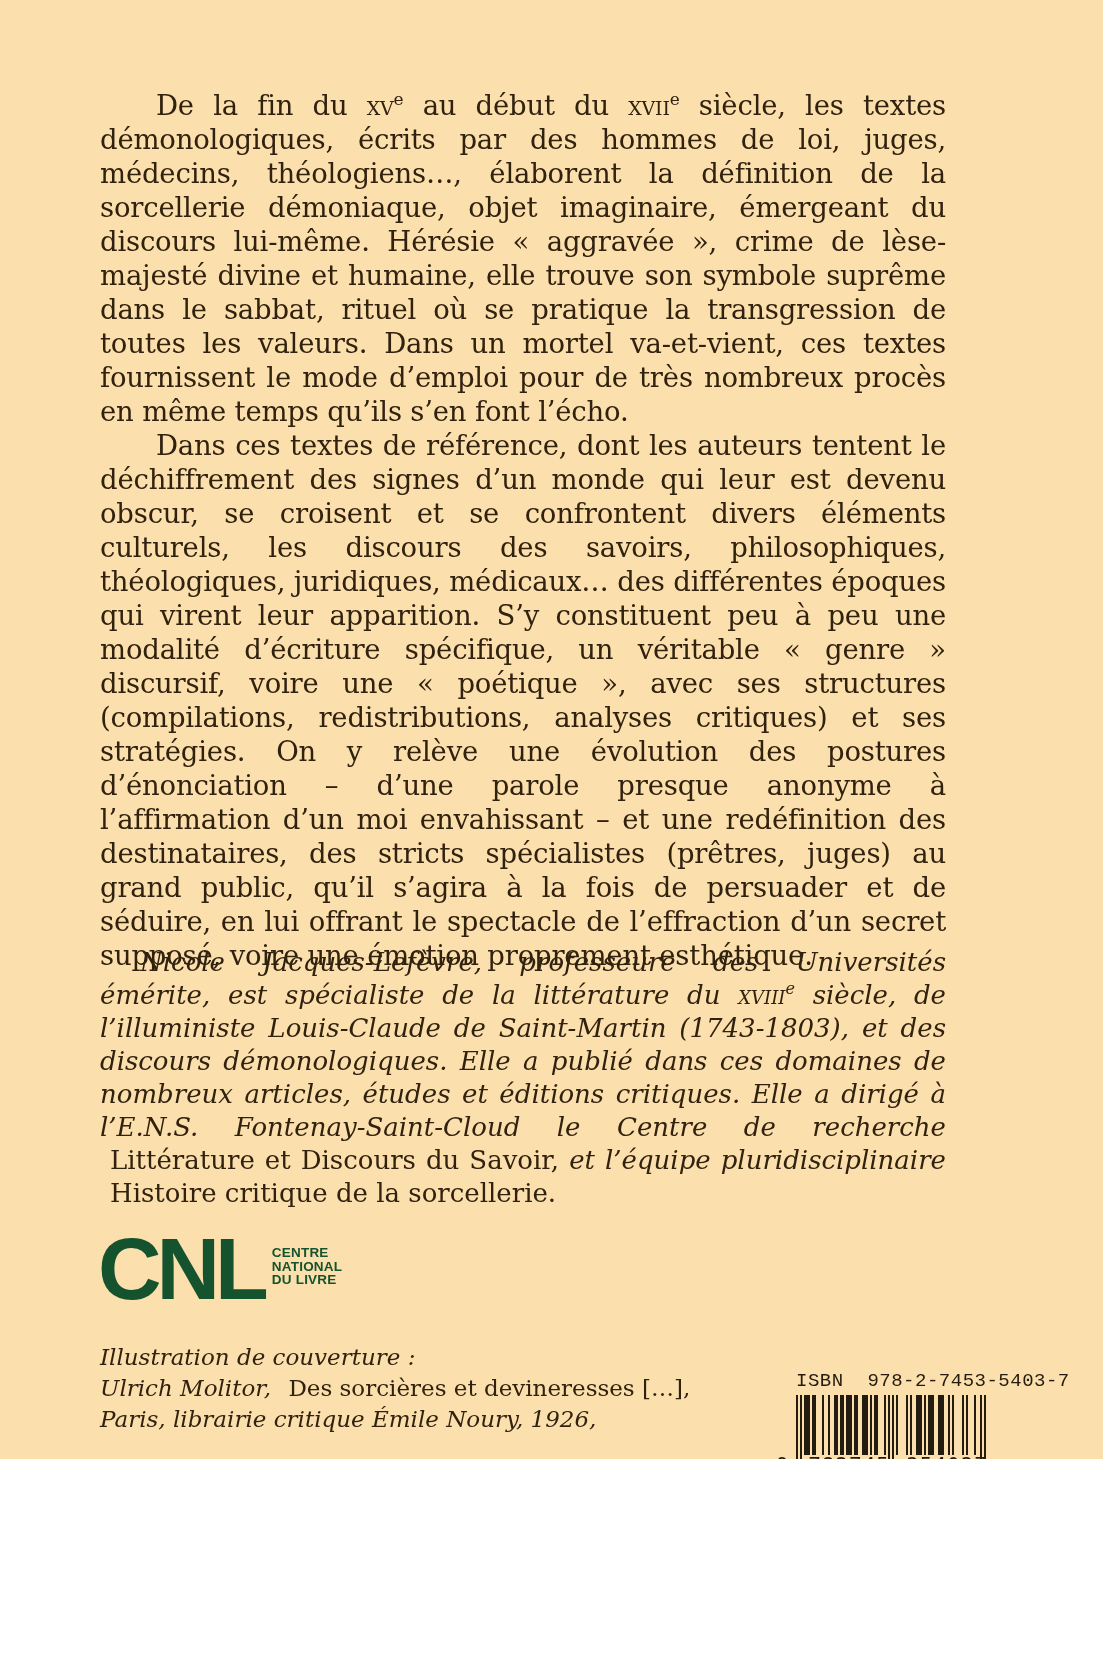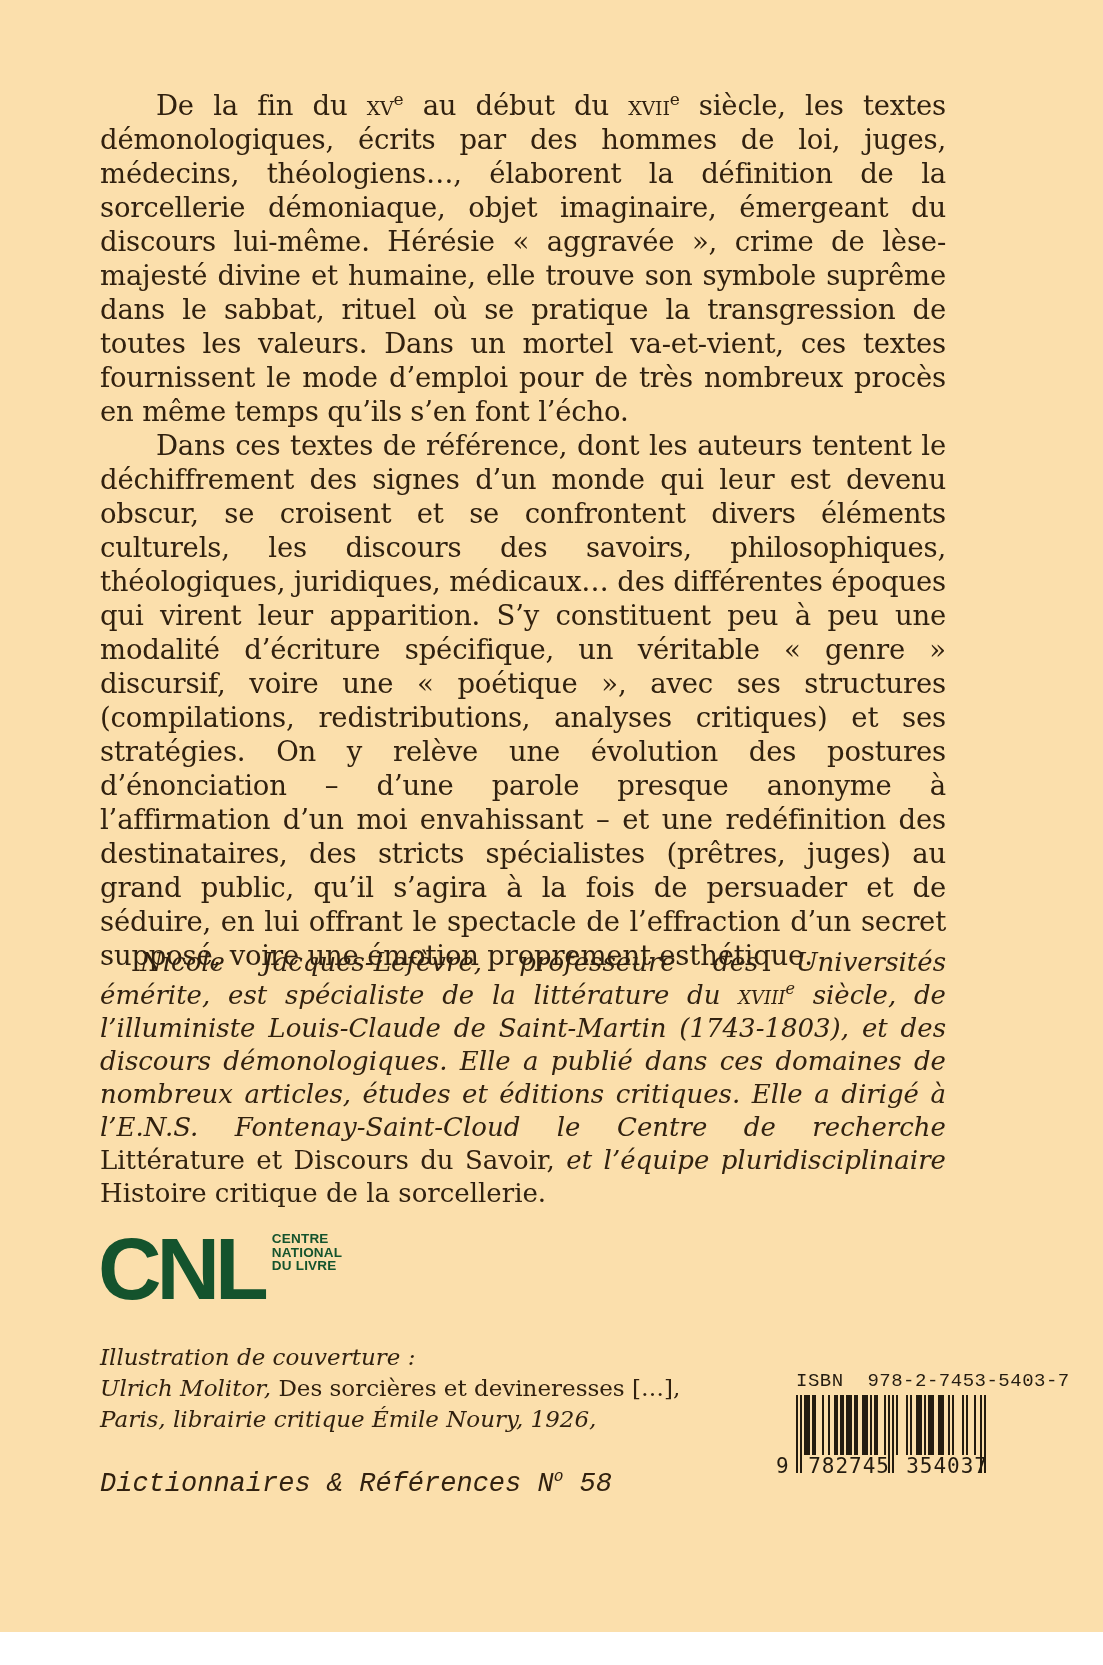--- a/index.html
+++ b/index.html
@@ -1,18 +1,18 @@
 <!DOCTYPE html>
 <html lang="fr"><head>
 <meta charset="utf-8">
 <style>
   html,body{margin:0;padding:0;}
   .cover{
     position:relative;
-    width:1103px;height:1632px;
+    width:1103px;height:1459px;
     background:#fbdfac;
     overflow:hidden;
     font-family:"DejaVu Serif", serif;
     color:#31210f;
   }
   
   .synopsis{
     position:absolute;left:100px;top:88px;width:846px;
     font-size:27.5px;line-height:34px;
     text-align:justify;
@@ -23,36 +23,36 @@
   sup.ord{font-size:0.62em;vertical-align:super;line-height:0;}
   
   .bio{
     position:absolute;left:100px;top:920px;width:846px;
     font-size:26px;line-height:33px;
     font-style:italic;
     text-align:justify;
     text-indent:40px;
     hyphens:none;
   }
-  .rm{font-style:normal;}
+  .rm{font-style:normal;margin-left:10px;}
   
   .cnl{
     position:absolute;left:98px;top:1232px;
     display:flex;align-items:flex-start;
     color:#14532d;
   }
   .cnl-acronym{
     font-family:"Liberation Sans", sans-serif;
     font-weight:900;
     font-size:88px;line-height:74px;
     letter-spacing:-5px;
   }
   .cnl-caption{
     display:flex;flex-direction:column;
-    margin-left:8px;margin-top:0;
+    margin-left:8px;margin-top:14px;
     font-family:"Liberation Sans", sans-serif;
     font-weight:bold;
     font-size:13.5px;line-height:13.5px;
     letter-spacing:0.2px;
   }
   
   .credit{
     position:absolute;left:100px;top:1342px;
     font-size:23px;line-height:31px;
     font-style:italic;

